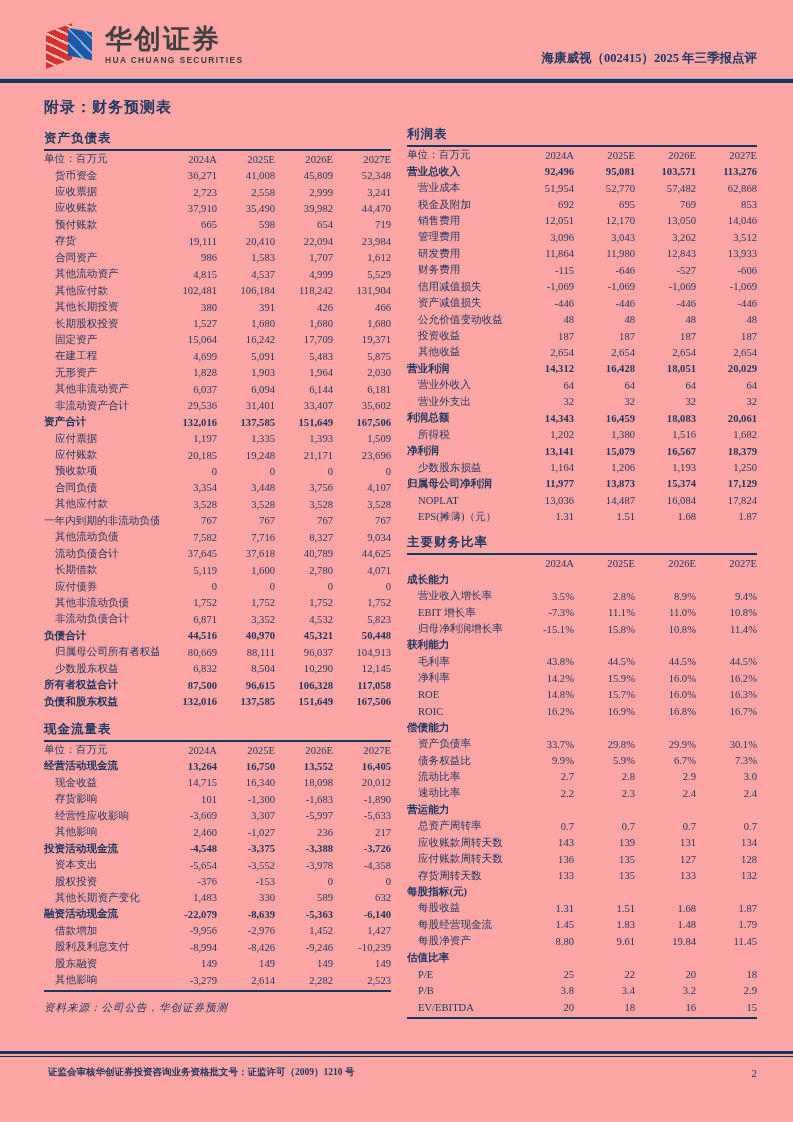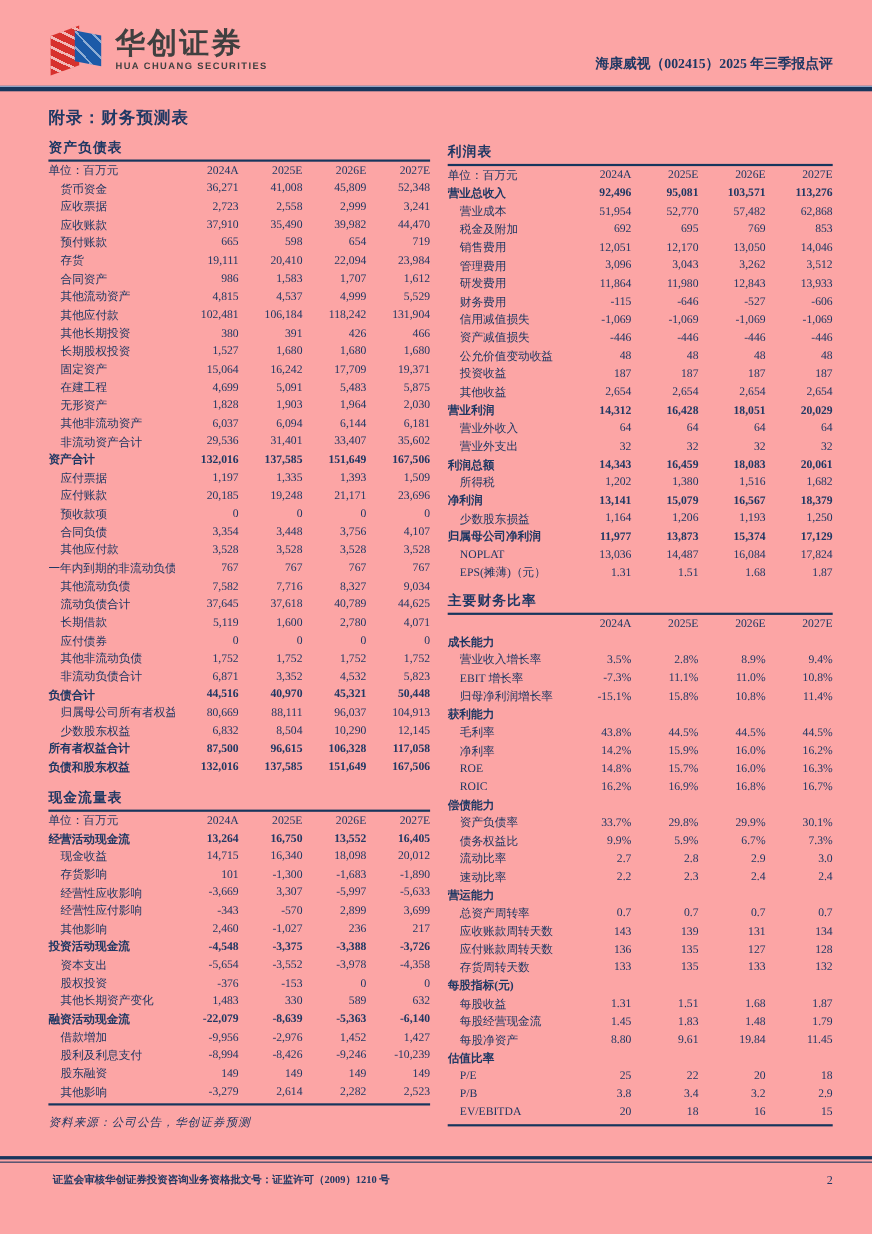--- a/index.html
+++ b/index.html
@@ -352,27 +352,20 @@
               <span class="tcell">-1,890</span>
             </div>
             <div class="trow">
               <span class="tlabel">经营性应收影响</span>
               <span class="tcell">-3,669</span>
               <span class="tcell">3,307</span>
               <span class="tcell">-5,997</span>
               <span class="tcell">-5,633</span>
             </div>
             <div class="trow">
-              <span class="tlabel">经营性应付影响</span>
-              <span class="tcell">-343</span>
-              <span class="tcell">-570</span>
-              <span class="tcell">2,899</span>
-              <span class="tcell">3,699</span>
-            </div>
-            <div class="trow">
               <span class="tlabel">其他影响</span>
               <span class="tcell">2,460</span>
               <span class="tcell">-1,027</span>
               <span class="tcell">236</span>
               <span class="tcell">217</span>
             </div>
             <div class="trow bold">
               <span class="tlabel flush">投资活动现金流</span>
               <span class="tcell">-4,548</span>
               <span class="tcell">-3,375</span>

